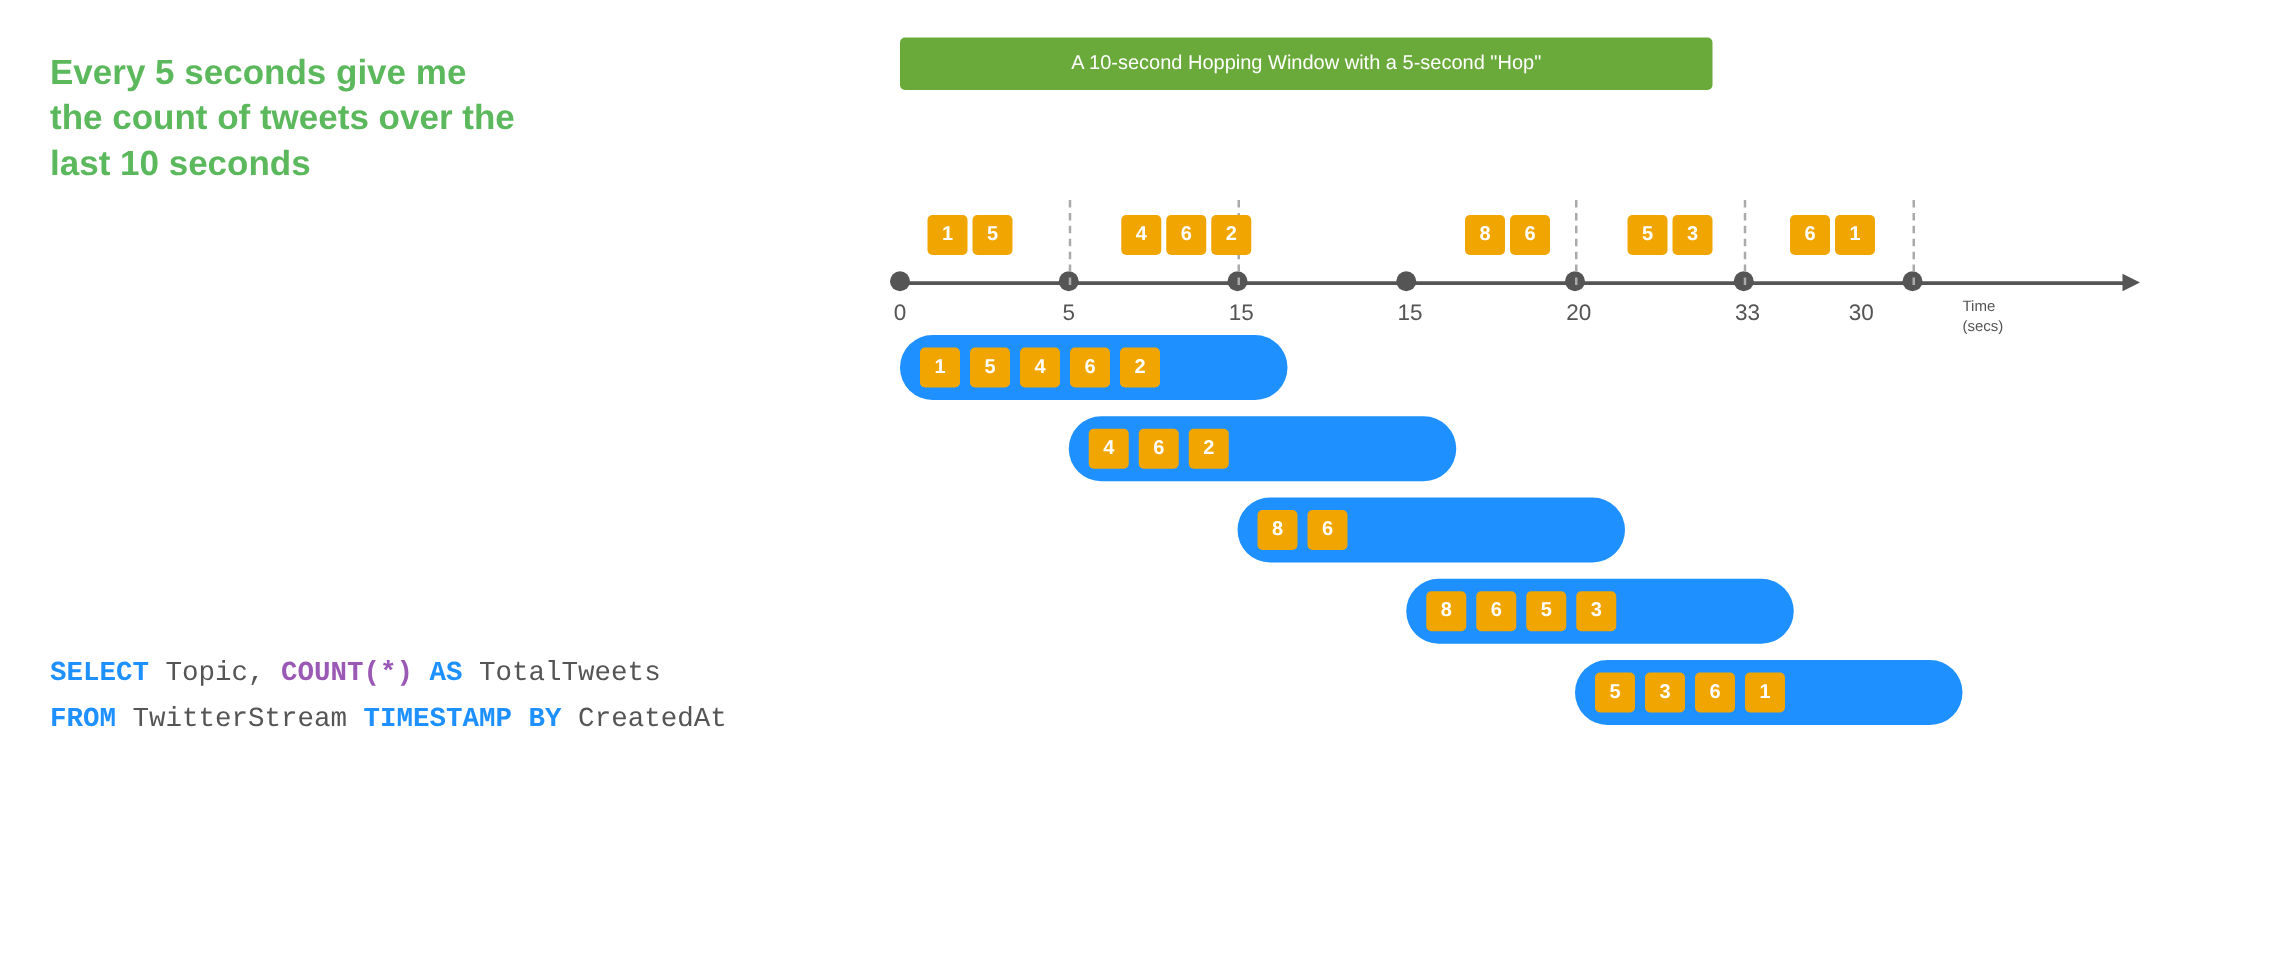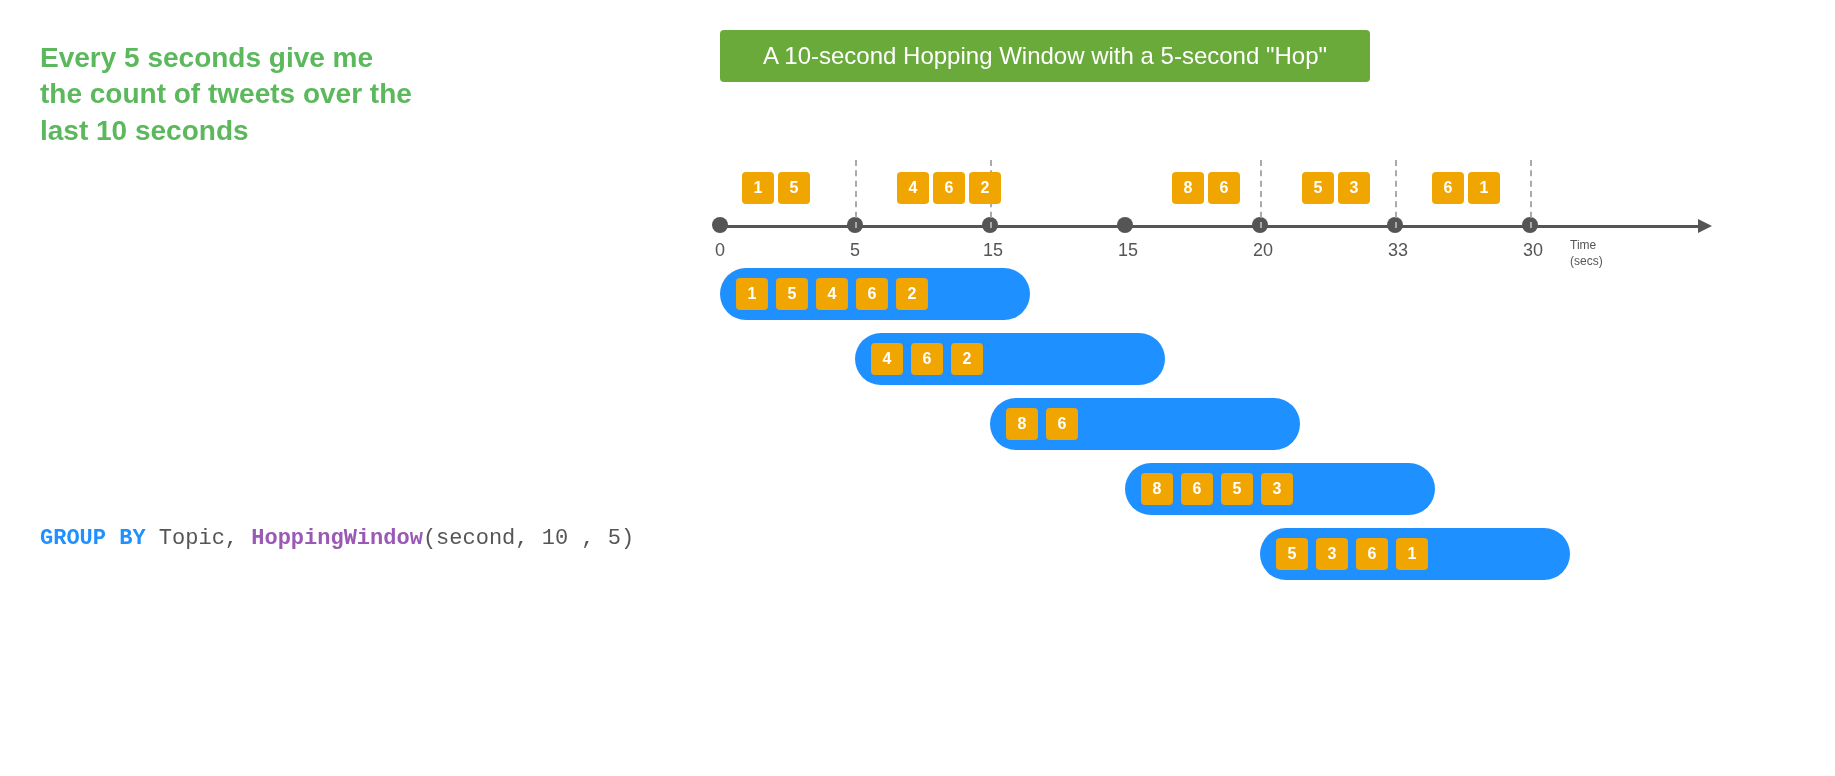--- a/index.html
+++ b/index.html
@@ -40,21 +40,21 @@
     
     .title-banner {
       position: absolute;
       left: 720px;
       top: 30px;
       width: 650px;
       background: #6aaa3a;
       color: white;
       text-align: center;
       padding: 12px 20px;
-      font-size: 24px;
+      font-size: 16px;
       border-radius: 4px;
     }
 
     
     .timeline-area {
       position: absolute;
       left: 680px;
       top: 120px;
       width: 1100px;
       height: 560px;
@@ -152,21 +152,24 @@
     }
 
   </style>
 </head>
 <body>
 
 <div class="description">Every 5 seconds give me the count of tweets over the last 10 seconds</div>
 
 <div class="sql-block">
   <div>
-    <span class="kw-blue">GROUP</span><span class="kw-blue"> BY</span><span> Topic, </span><span class="kw-purple">HoppingWindow</span><span>(second, 10 , 5)</span>
+    <span class="kw-blue">SELECT</span><span> Topic, </span><span class="kw-purple">COUNT(*)</span><span class="kw-blue"> AS</span><span> TotalTweets</span>
+  </div>
+  <div>
+    <span class="kw-blue">FROM</span><span> TwitterStream </span><span class="kw-blue">TIMESTAMP</span><span class="kw-blue"> BY</span><span> CreatedAt</span>
   </div>
 </div>
 
 <div class="title-banner">A 10-second Hopping Window with a 5-second "Hop"</div>
 
 <div class="timeline-area">
 
   <div class="timeline-axis"></div>
 
   <div class="timeline-dot" style="left:40px;"></div>
@@ -181,21 +184,21 @@
   <div class="timeline-dot" style="left:445px;"></div>
   <div class="timeline-label" style="left:443px;">15</div>
 
   <div class="timeline-dot" style="left:580px;"></div>
   <div class="timeline-label" style="left:578px;text-align:center;">20</div>
 
   <div class="timeline-dot" style="left:715px;"></div>
   <div class="timeline-label" style="left:713px;">33</div>
 
   <div class="timeline-dot" style="left:850px;"></div>
-  <div class="timeline-label" style="left:848px;text-align:right;">30</div>
+  <div class="timeline-label" style="left:804px;text-align:right;">30</div>
 
   <div class="time-label" style="left:890px;">Time<br>(secs)</div>
 
   <div class="dashed-line" style="left:175px; top:40px; height:68px;"></div>
   <div class="dashed-line" style="left:310px; top:40px; height:68px;"></div>
   <div class="dashed-line" style="left:580px; top:40px; height:68px;"></div>
   <div class="dashed-line" style="left:715px; top:40px; height:68px;"></div>
   <div class="dashed-line" style="left:850px; top:40px; height:68px;"></div>
 
   <div class="badge-group" style="left:60px; top:52px;">

